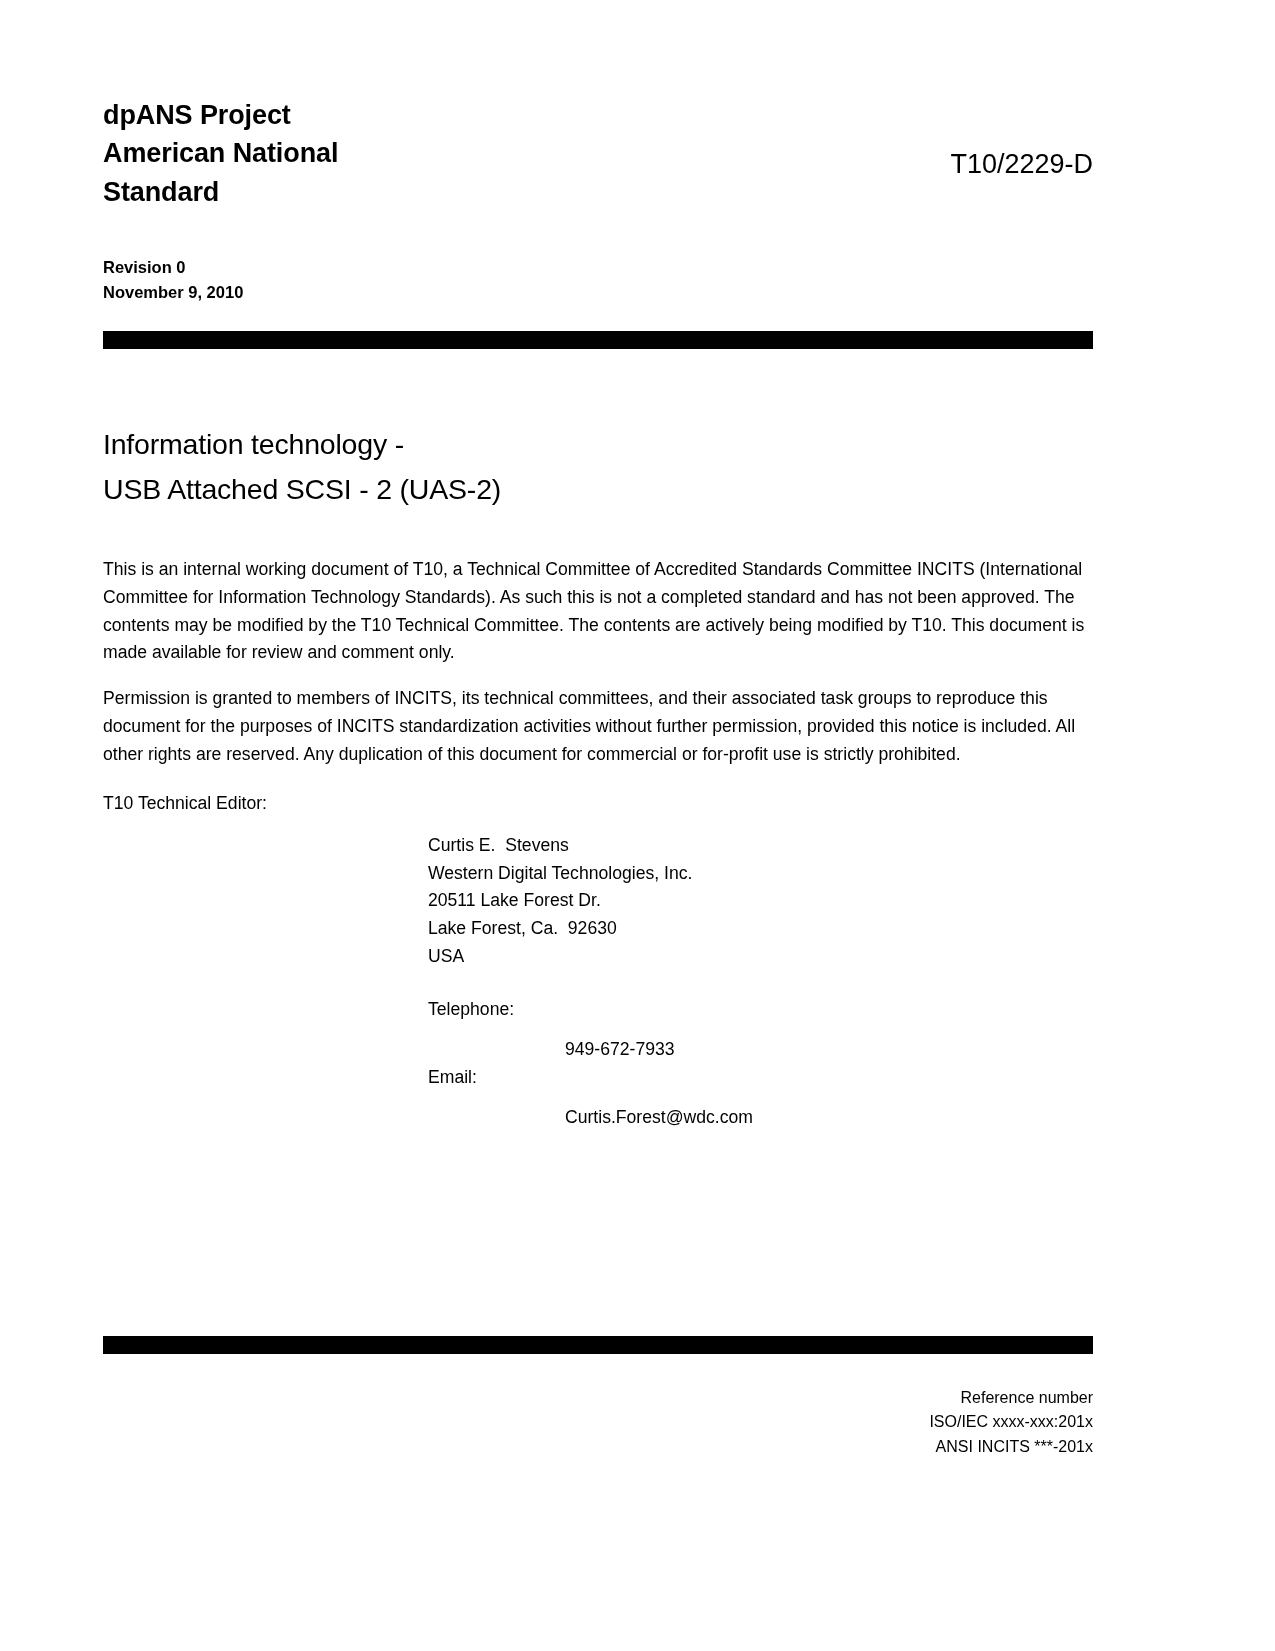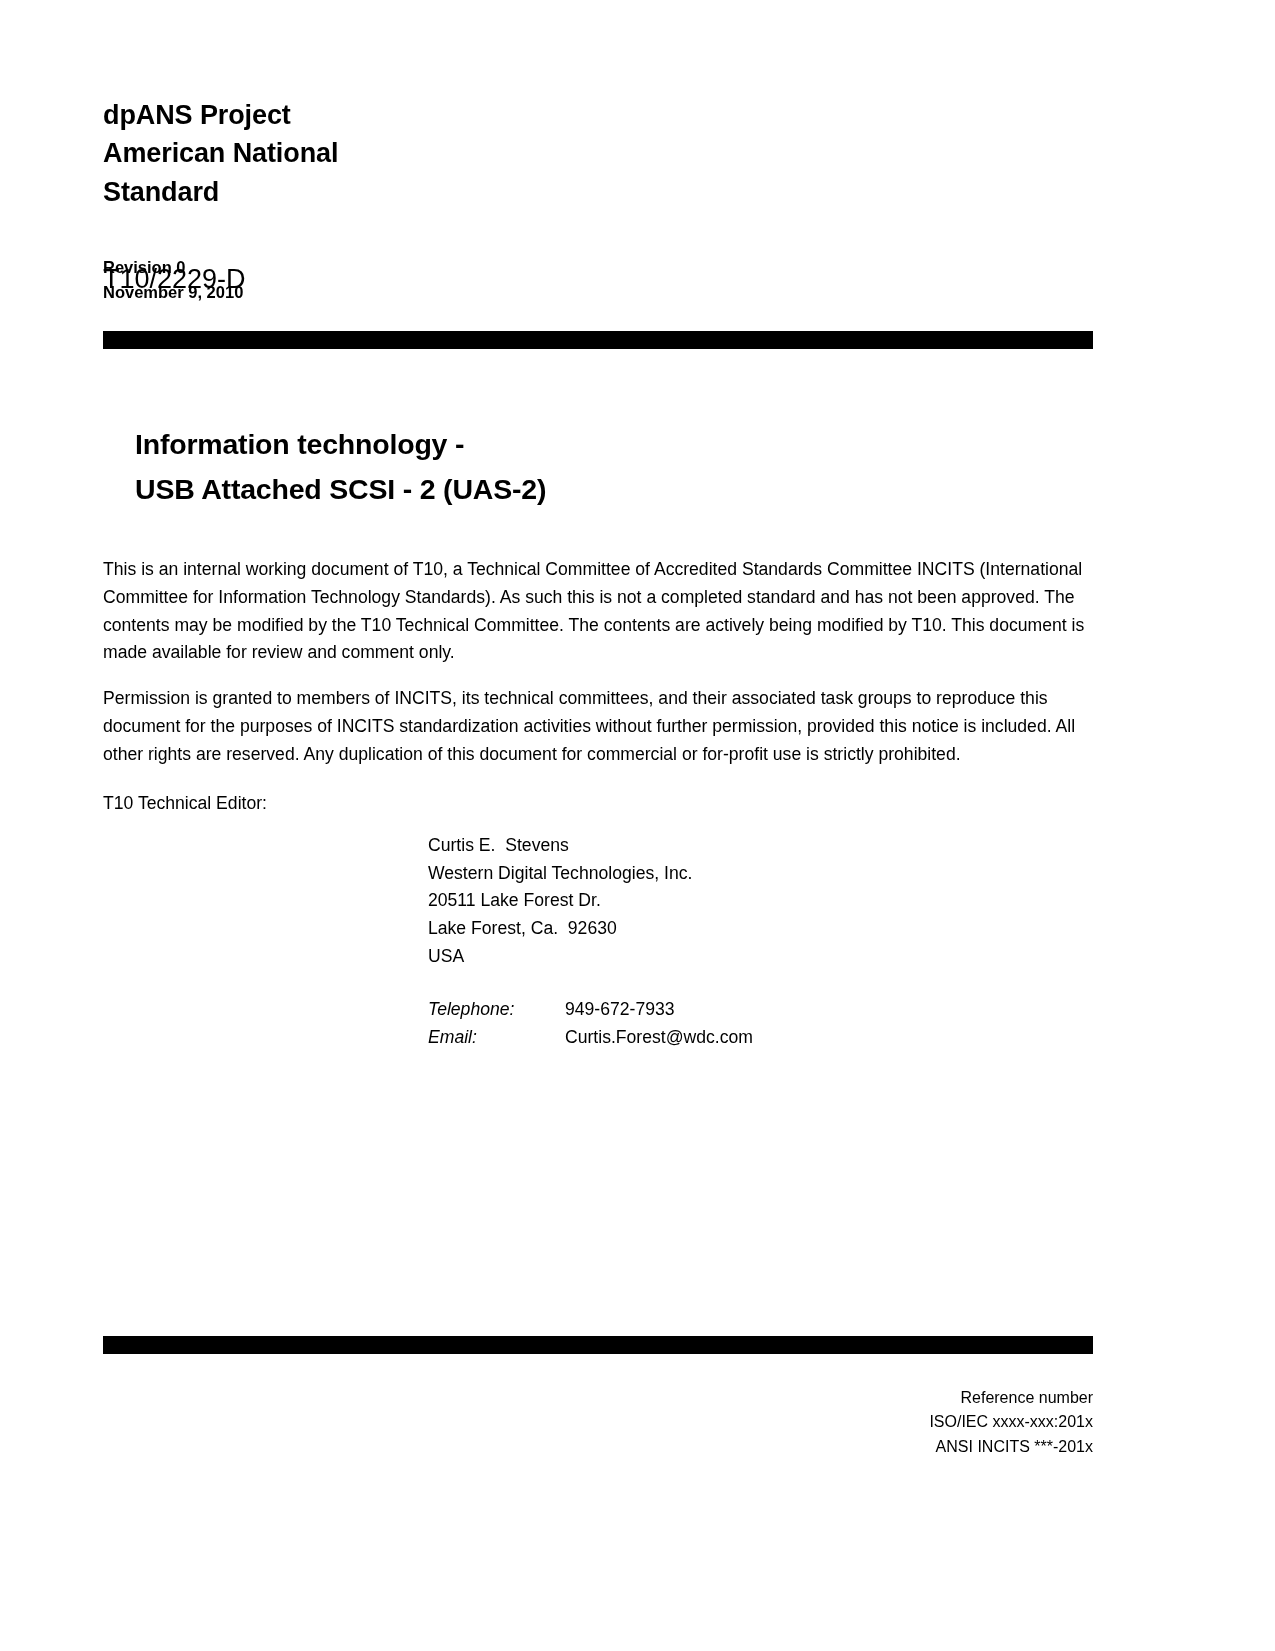--- a/index.html
+++ b/index.html
@@ -20,21 +20,20 @@
     background: #ffffff;
     overflow: hidden;
     box-sizing: border-box;
   }
 
   
   .content-col {
     position: absolute;
     left: 103px;
     width: 990px;
-    flex-direction: column;
   }
 
   
   .header-block {
     top: 96px;
     display: flex;
     align-items: flex-start;
     justify-content: space-between;
   }
   .org-title {
@@ -69,25 +68,24 @@
     height: 18px;
     background: #000000;
   }
   .rule-top { top: 331px; }
   .rule-bottom { top: 1336px; }
 
   
   .doc-title {
     top: 422px;
     font-size: 28.5px;
-    font-weight: bold;
+    font-weight: normal;
     line-height: 1.58;
     letter-spacing: -0.2px;
     white-space: pre-line;
-    margin-left: 32px;
   }
 
   
   .abstract-block {
     top: 556px;
     font-size: 17.6px;
     line-height: 1.58;
   }
   .abstract-block p {
     margin: 0 0 18px 0;
@@ -110,24 +108,24 @@
   }
   .contact-rows {
     margin-top: 25px;
   }
   .contact-row {
     display: flex;
   }
   .contact-key {
     width: 137px;
     flex: 0 0 137px;
-    font-style: italic;
   }
   .contact-val {
     flex: 1 1 auto;
+    margin-top: 40px;
   }
 
   
   .footer-block {
     top: 1378px;
     text-align: right;
     font-size: 16px;
     line-height: 1.52;
     margin-top: 8px;
   }

